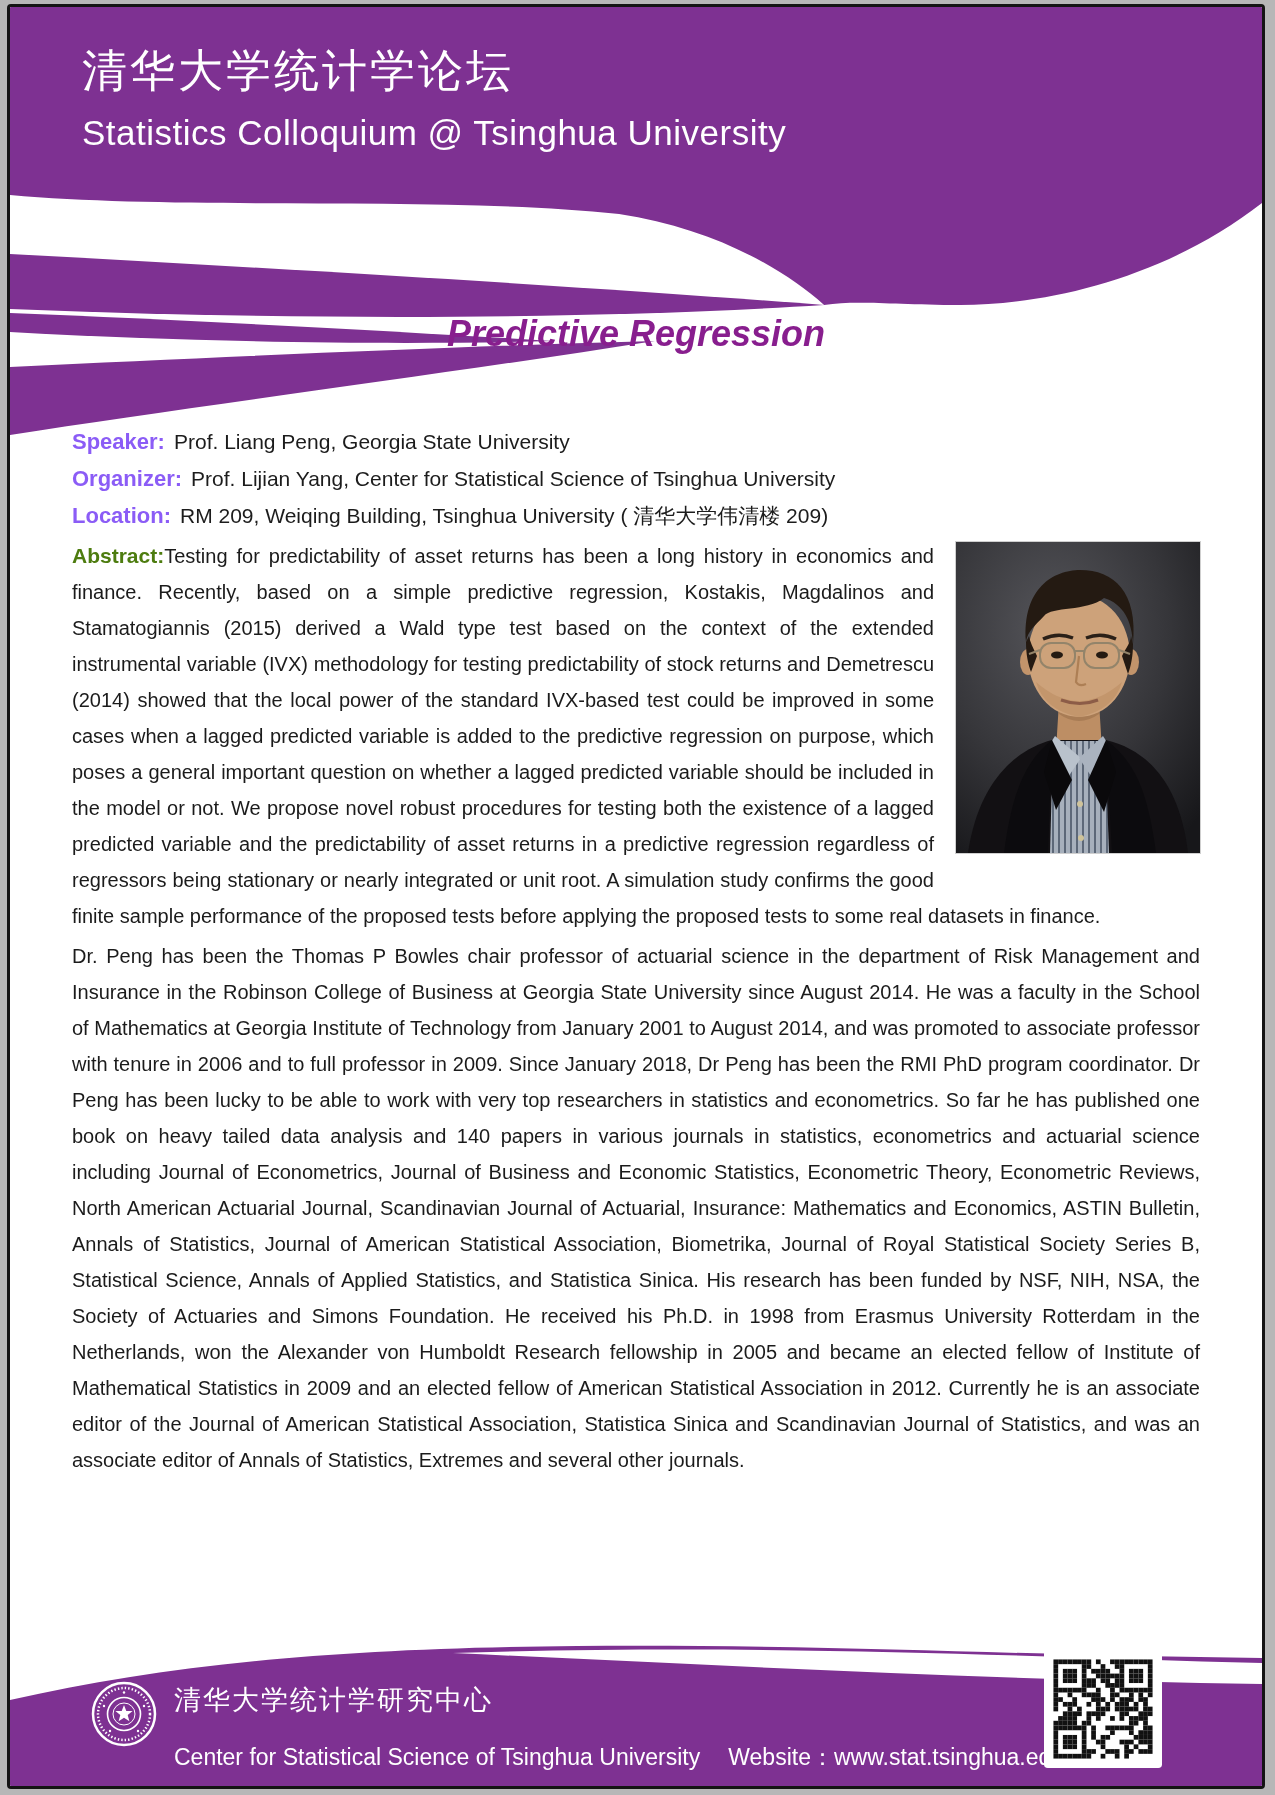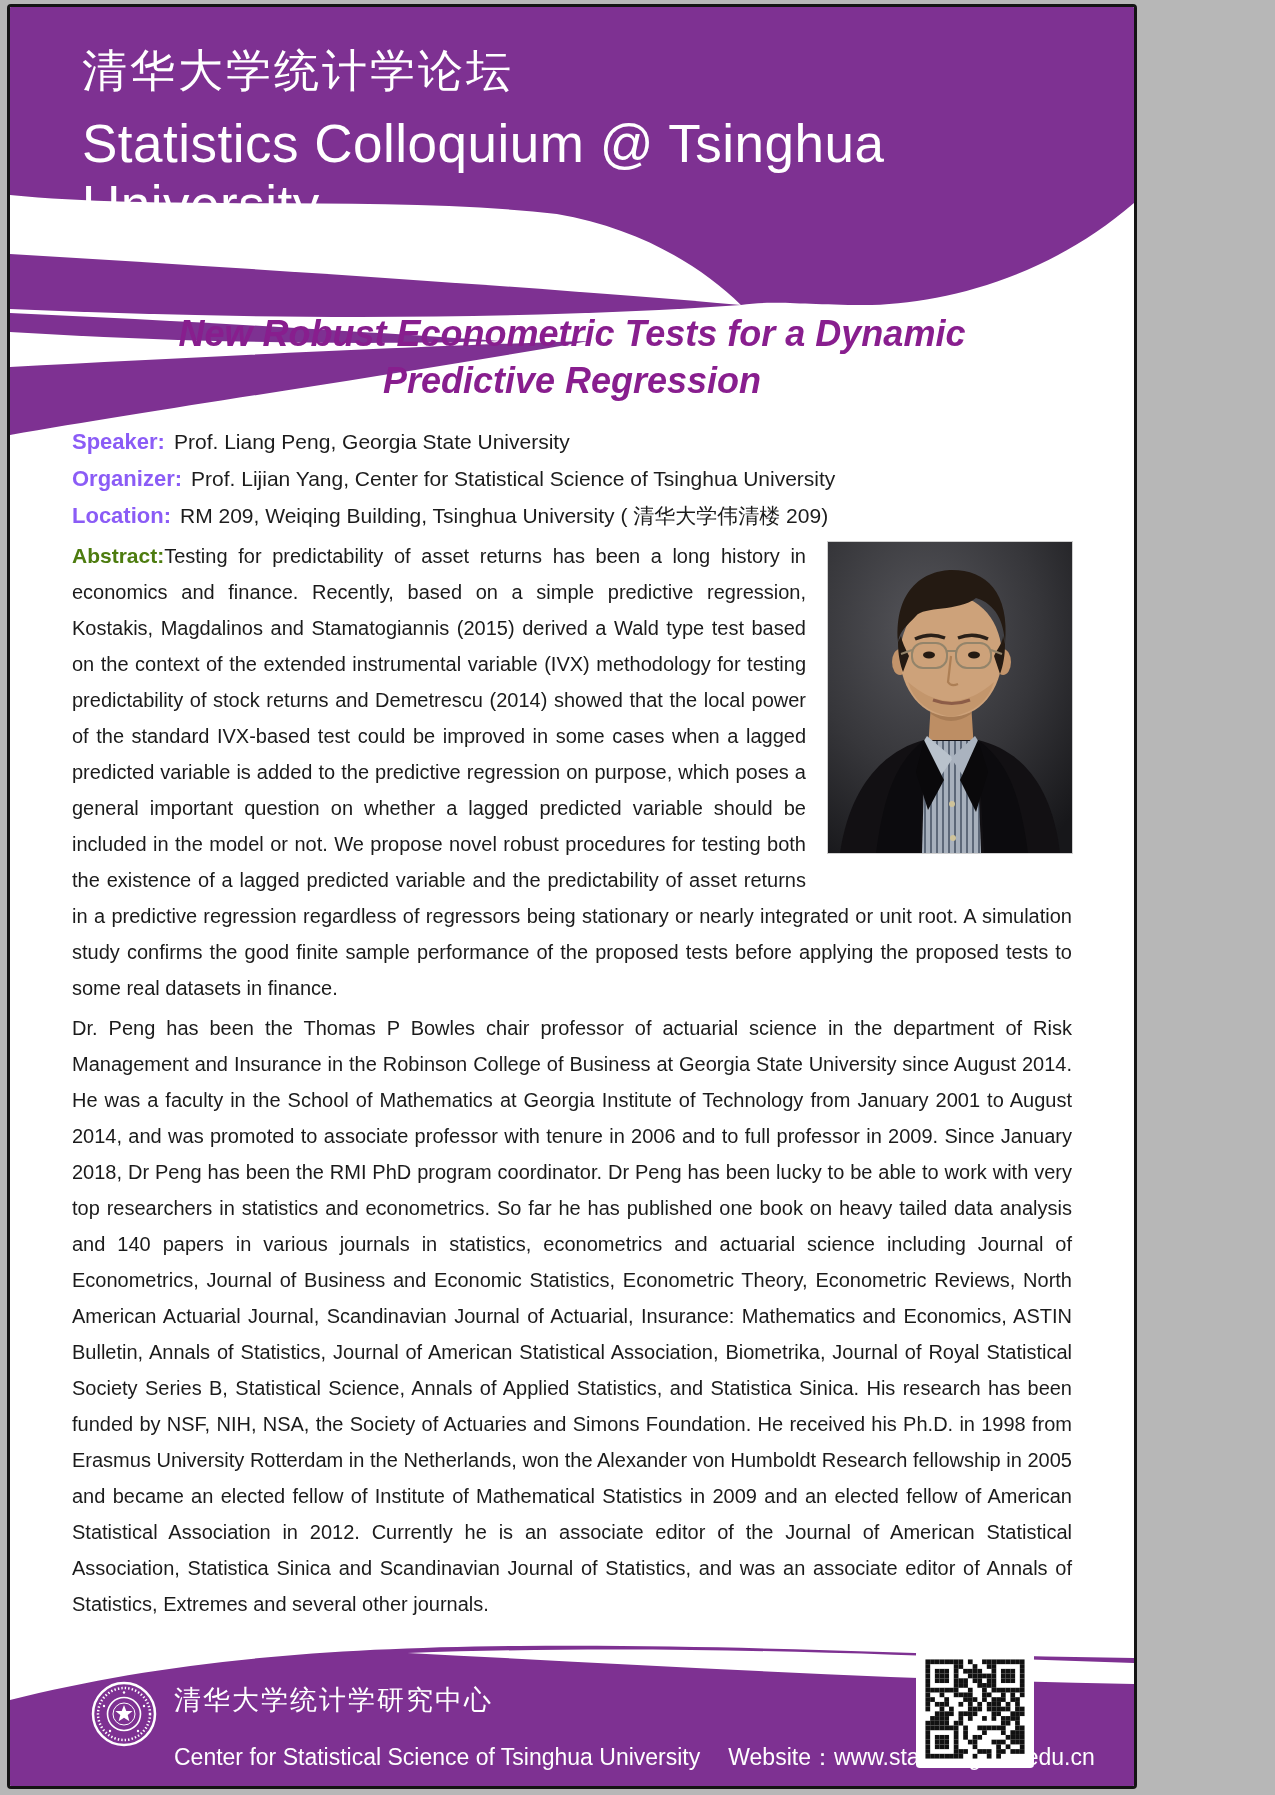--- a/index.html
+++ b/index.html
@@ -2,30 +2,30 @@
 <html lang="en"><head>
 <meta charset="utf-8">
 <style>
   html,body{margin:0;padding:0;}
   body{
     width:1275px;height:1795px;position:relative;overflow:hidden;
     background:#b7b7b7;
     font-family:"Liberation Sans", sans-serif;
   }
   .poster{
-    position:absolute;left:7px;top:4px;width:1130px;height:1785px;
+    position:absolute;left:7px;top:4px;width:1258px;height:1785px;
     box-sizing:border-box;border:3px solid #141414;border-radius:4px;
     background:#ffffff;overflow:hidden;
   }
   
   .header-block{position:relative;height:412px;}
   .header-waves{position:absolute;left:0;top:0;width:100%;height:440px;}
   .header-brand{position:absolute;left:72px;top:34px;color:#ffffff;}
   .brand-zh{font-size:45px;letter-spacing:3px;font-weight:normal;}
-  .brand-en{font-size:53px;margin-top:12px;letter-spacing:0.5px;font-weight:normal;}
+  .brand-en{font-size:35px;margin-top:12px;letter-spacing:0.5px;font-weight:normal;}
   .talk-title{
     position:absolute;left:0;right:0;top:303px;text-align:center;
     color:#881e8e;font-style:italic;font-weight:bold;
     font-size:36px;line-height:47px;z-index:2;
   }
   
   .content{padding:4px 62px 0;position:relative;z-index:1;}
   .info-row{font-size:21px;line-height:37px;color:#1c1c1c;}
   .info-label{color:#8b5cf6;font-weight:bold;margin-right:9px;font-size:22px;}
   .para{
@@ -62,21 +62,20 @@
 
       <path fill="#7e3192" d="M0,306 C200,314 400,325 548,334 C400,338 200,336 0,325 Z"></path>
 
       <path fill="#7e3192" d="M0,360 C250,348 490,338 648,334 C430,368 180,400 0,428 Z"></path>
     </svg>
     <div class="header-brand">
       <div class="brand-zh">清华大学统计学论坛</div>
       <div class="brand-en">Statistics Colloquium @ Tsinghua University</div>
     </div>
     <div class="talk-title">
-      <div>New Robust Econometric Tests for a Dynamic</div>
       <div>Predictive Regression</div>
     </div>
   </div>
 
   <div class="content">
 
     <div class="info-row">
       <span class="info-label">Speaker:</span><span>Prof. Liang Peng, Georgia State University</span>
     </div>
     <div class="info-row">

